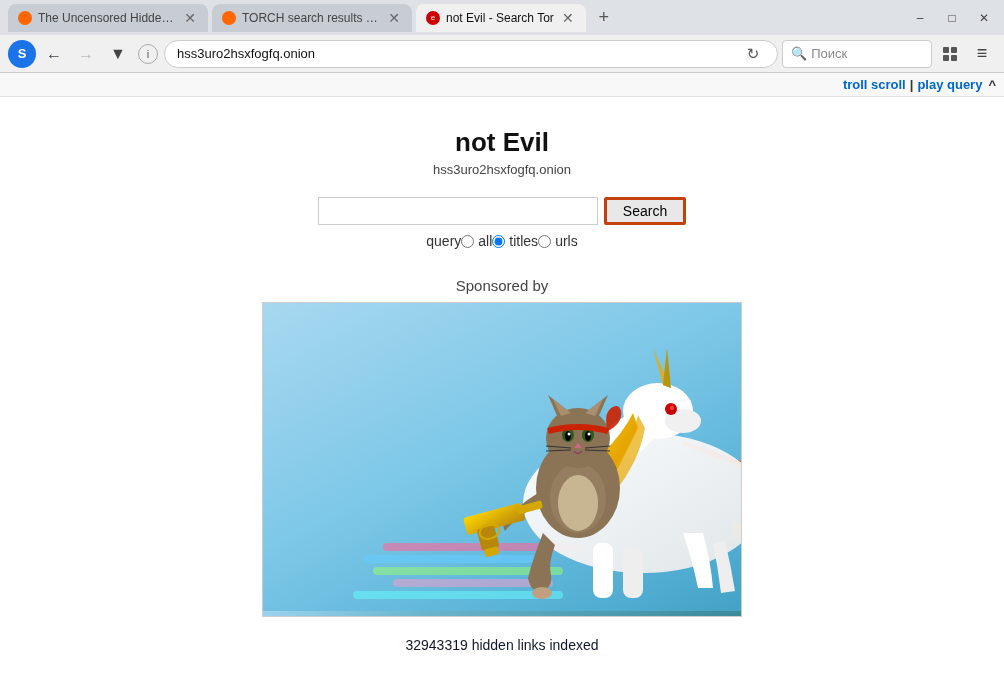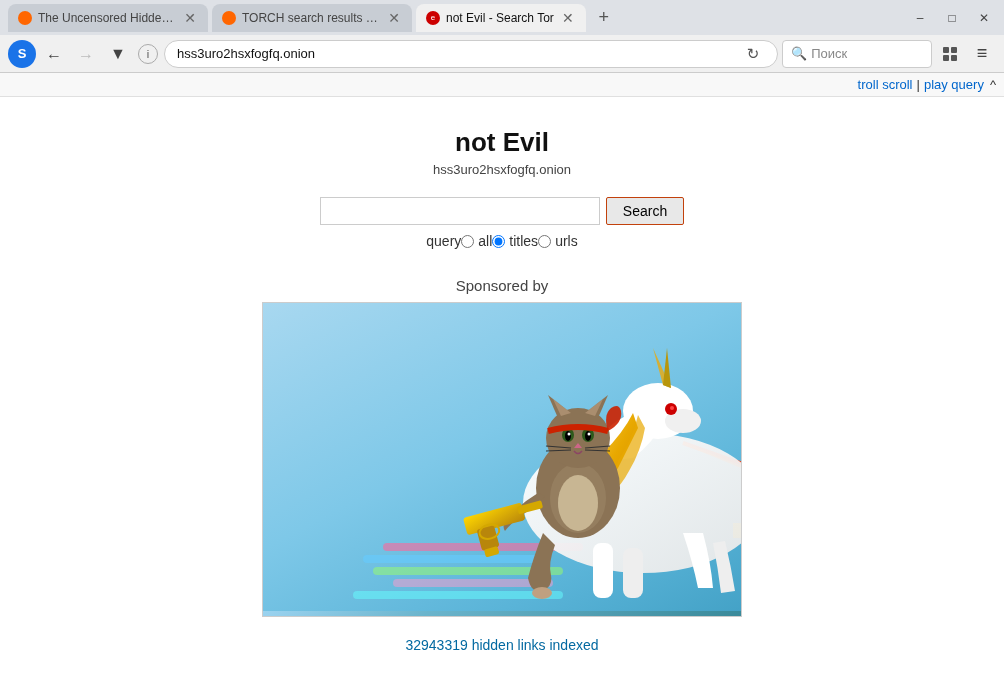--- a/index.html
+++ b/index.html
@@ -79,21 +79,21 @@
     }
     .menu-btn {
       width: 28px; height: 28px; display: flex; align-items: center; justify-content: center;
       cursor: pointer; color: #444; font-size: 18px;
     }
 
     
     .utility-bar {
       display: flex; justify-content: flex-end; align-items: center;
       background: #f8f8f8; padding: 2px 8px; font-size: 13px;
-      border-bottom: 1px solid #e0e0e0; height: 24px;
+      border-bottom: 1px solid #e0e0e0; height: 24px; font-weight: bold;
     }
     .utility-link { color: #0066cc; text-decoration: none; cursor: pointer; }
     .utility-sep { margin: 0 4px; color: #333; }
     .scroll-indicator { color: #333; font-size: 13px; }
 
     
     .page-content {
       flex: 1; background: #ffffff; overflow-y: auto;
       display: flex; flex-direction: column; align-items: center;
     }
@@ -112,21 +112,21 @@
     }
     .search-row {
       display: flex; gap: 6px;
     }
     .search-input {
       width: 280px; height: 28px; border: 1px solid #ccc;
       padding: 0 6px; font-size: 14px; outline: none;
     }
     .search-button {
       padding: 0 16px; height: 28px; background: #e8e8e8;
-      border: 1px solid #c2410c; cursor: pointer; font-size: 14px;
+      border: 3px solid #c2410c; cursor: pointer; font-size: 14px;
       border-radius: 2px;
     }
 
     .radio-row {
       display: flex; align-items: center; gap: 0; font-size: 14px; color: #333;
     }
     .radio-option { display: flex; align-items: center; gap: 4px; cursor: pointer; }
 
     .sponsored-label {
       margin-top: 28px; font-size: 15px; color: #444;
@@ -137,21 +137,21 @@
       background: linear-gradient(135deg, #87ceeb 0%, #b0e0ff 30%, #6ab4cc 60%, #3a8a9a 100%);
       position: relative; overflow: hidden; border: 1px solid #ccc;
     }
 
     
     .scene-svg {
       width: 590px; height: 308px;
     }
 
     .footer-count {
-      margin-top: 20px; font-size: 14px; color: #0369a1; text-align: center;
+      margin-top: 20px; font-size: 14px; color: #0f172a; text-align: center;
       padding-bottom: 20px;
     }
 
     
     .fav-torch { width:14px; height:14px; background:#ff6600; border-radius:50%; }
     .fav-notevil { width:14px; height:14px; background:#cc0000; border-radius:50%; font-size:8px; color:white; display:flex; align-items:center; justify-content:center; }
     .fav-uncensored { width:14px; height:14px; background:#ff6600; border-radius:50%; }
   </style>
 </head>
 <body>

